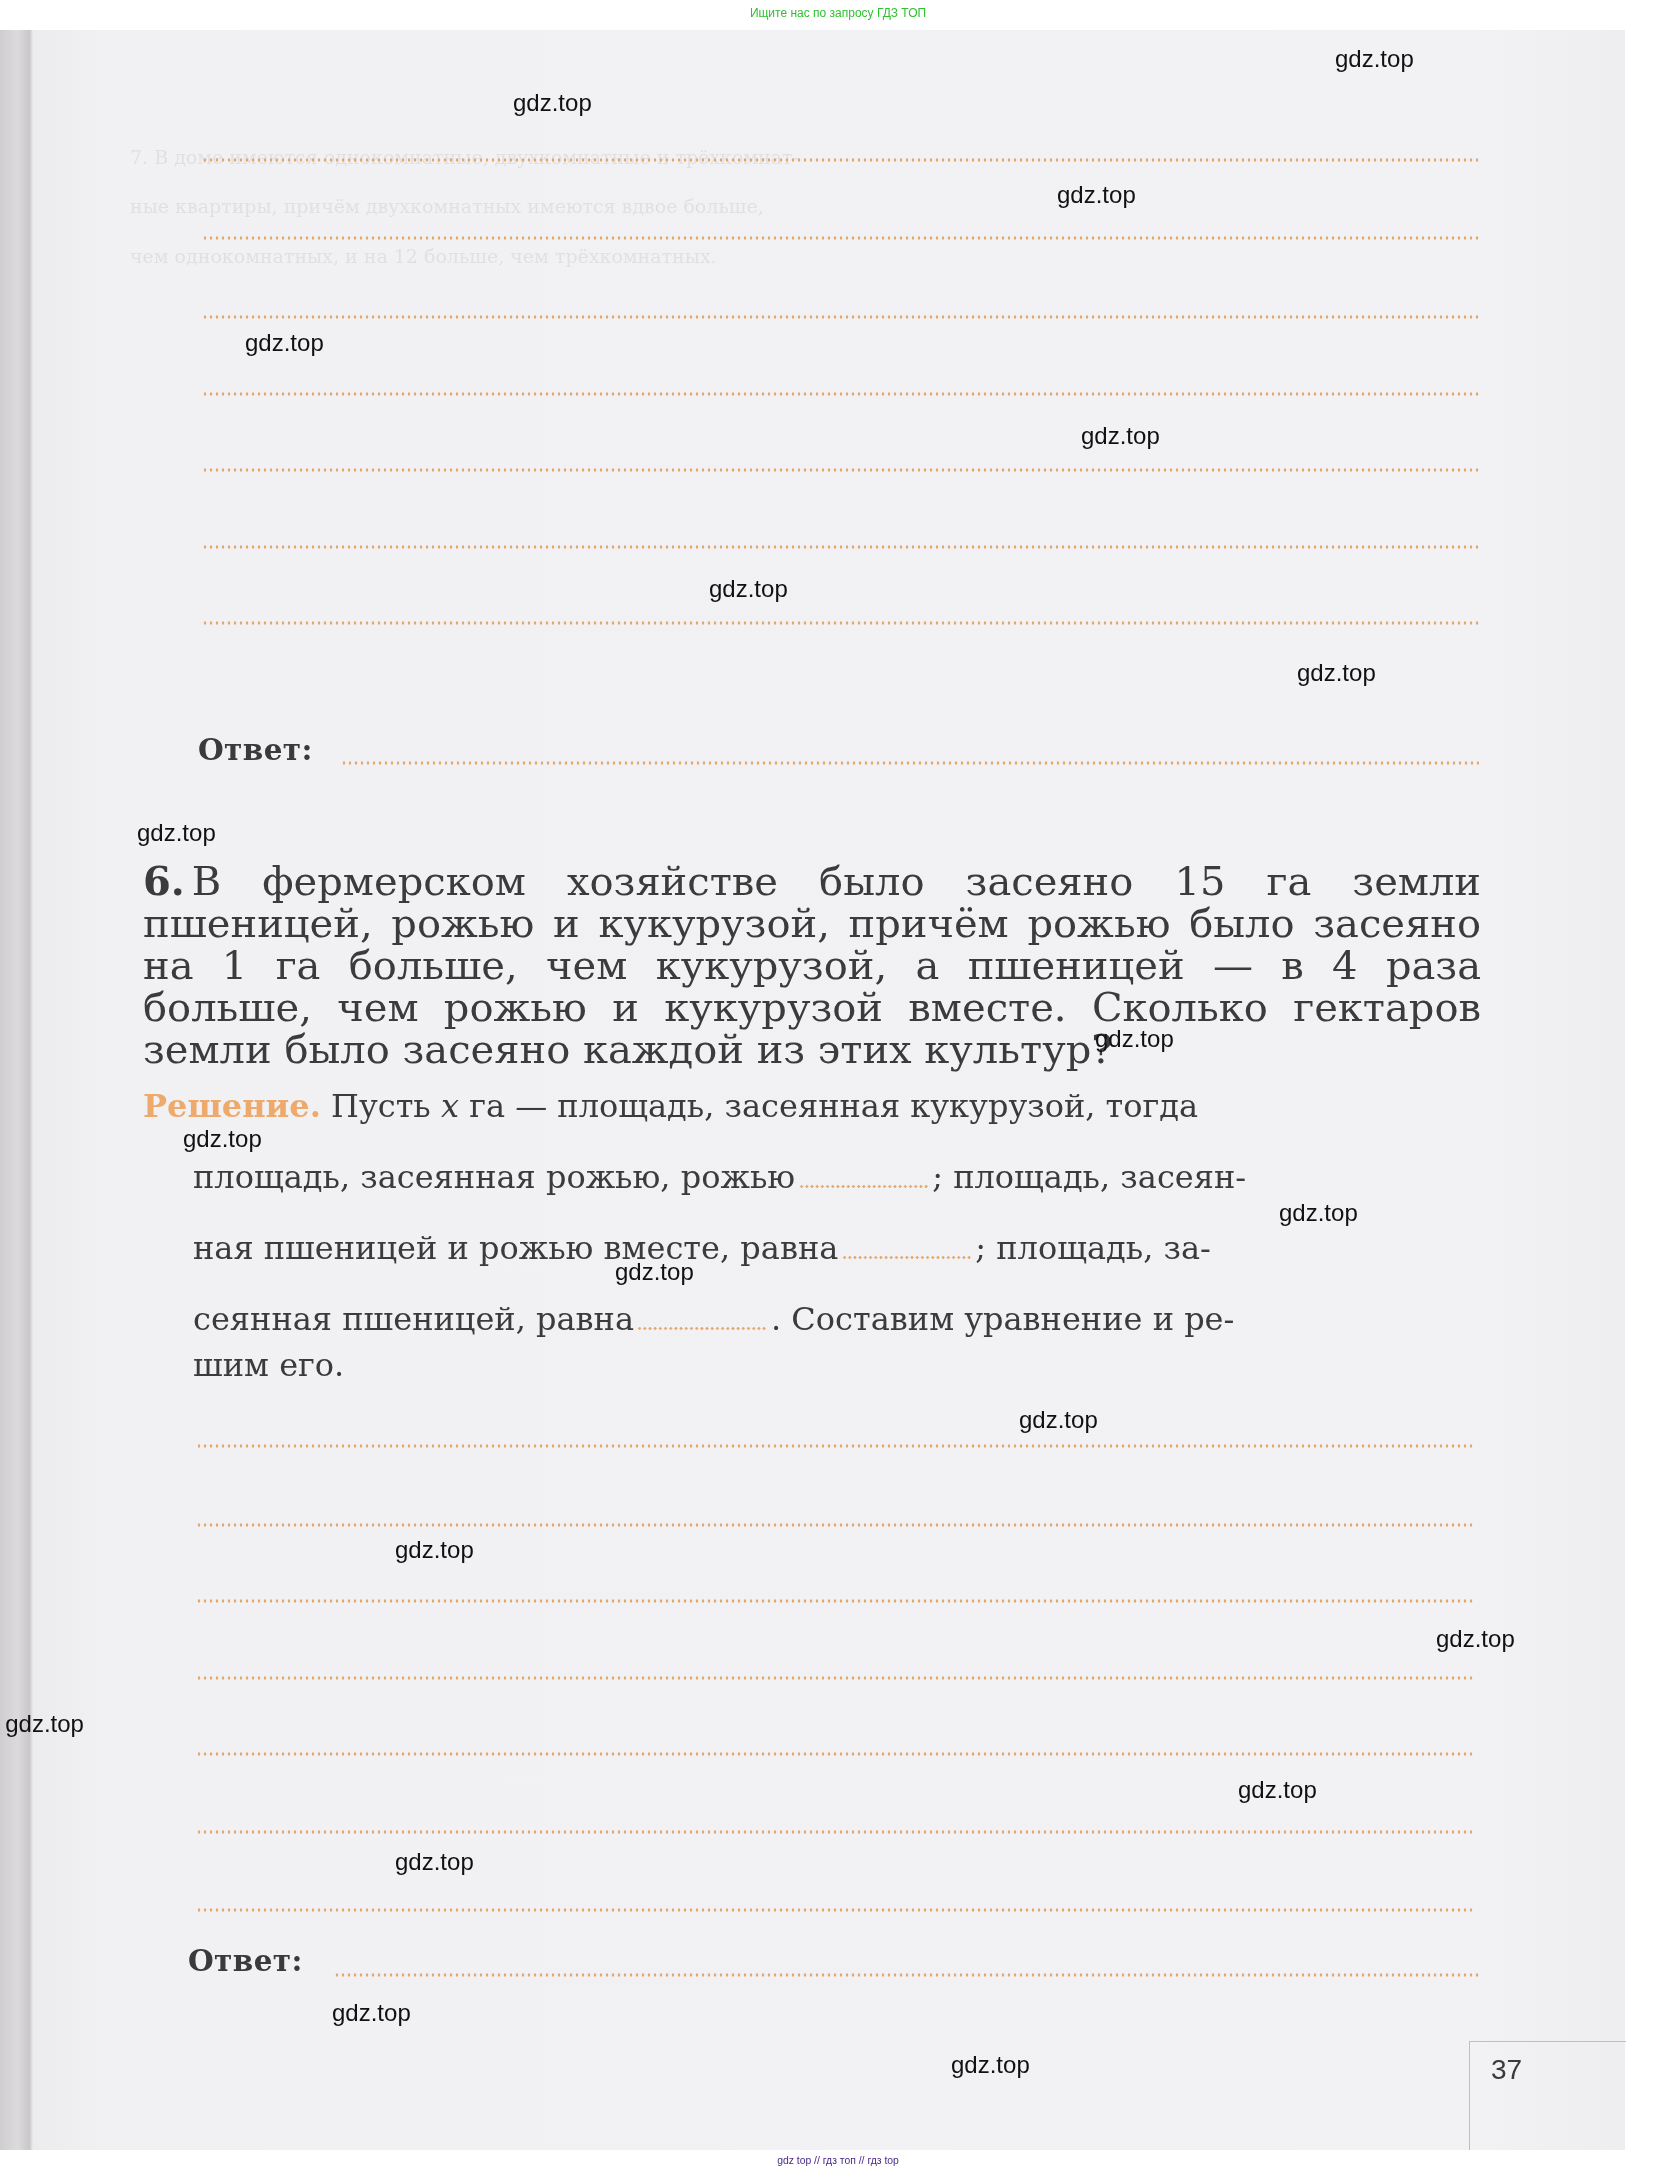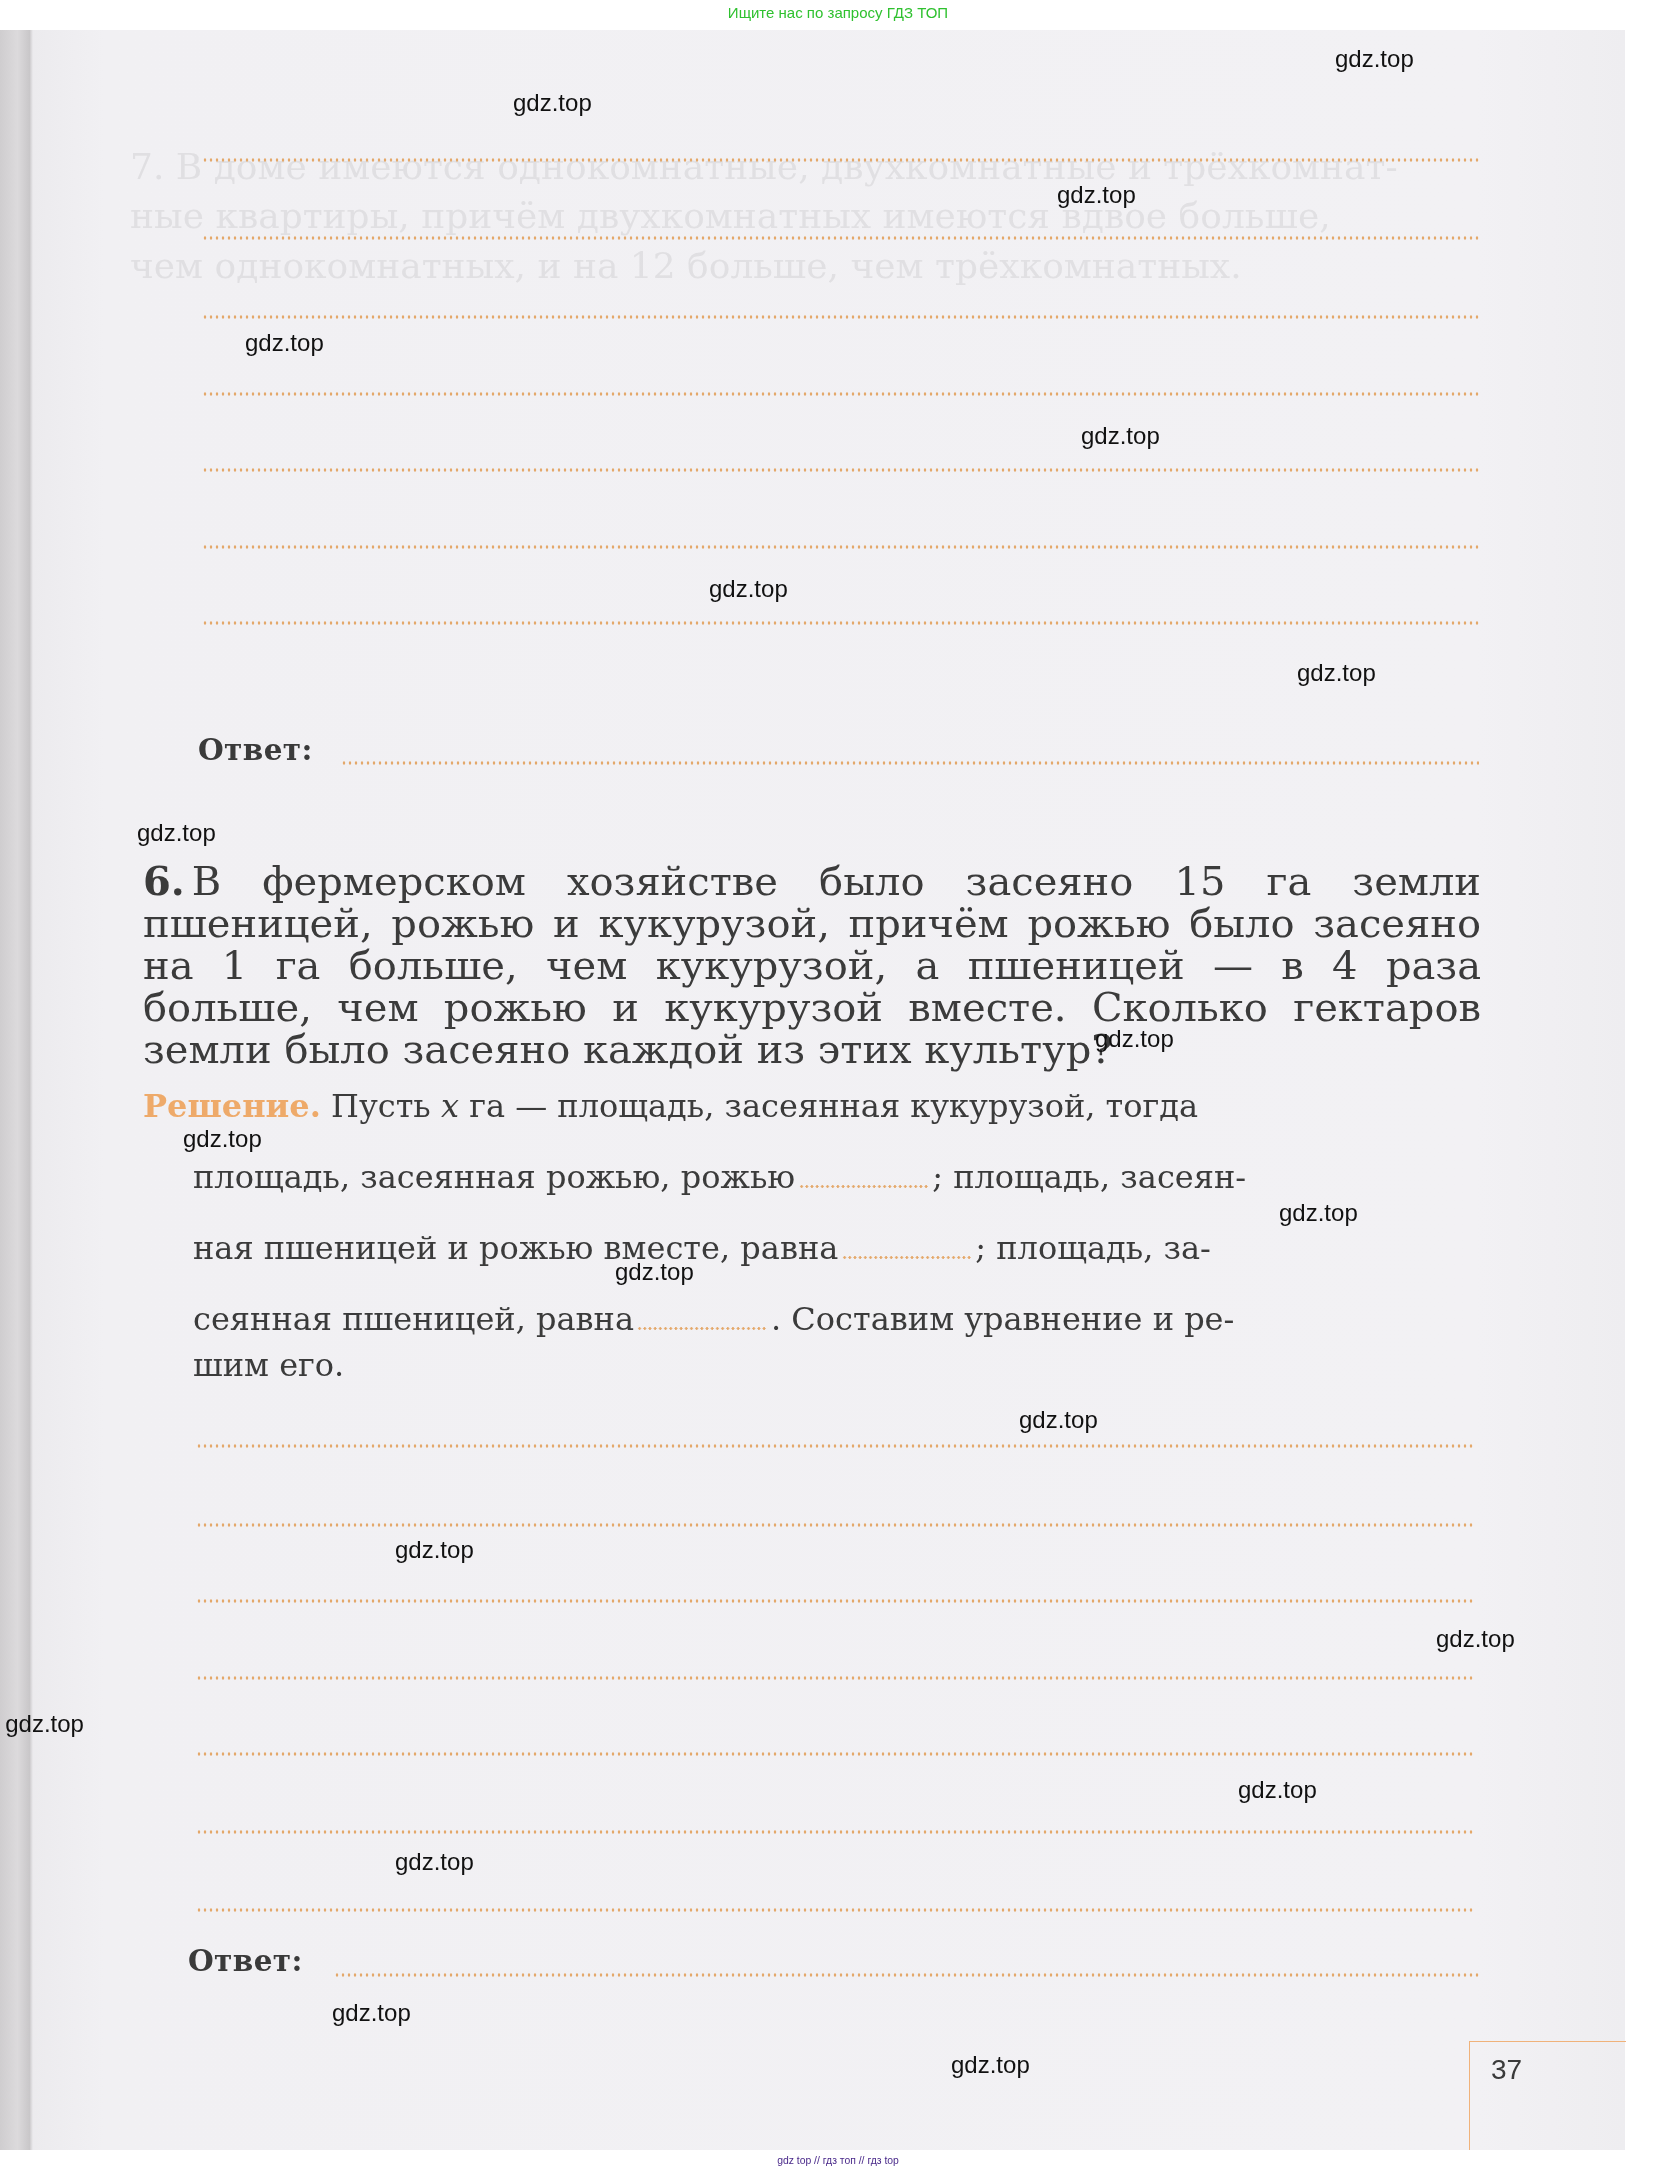--- a/index.html
+++ b/index.html
@@ -4,21 +4,21 @@
 <style>
   html, body { margin:0; padding:0; }
   body {
     width:1676px; height:2175px; position:relative; overflow:hidden;
     background:#ffffff;
     font-family:"DejaVu Serif", serif;
   }
   .top-banner {
     position:absolute; left:0; top:0; width:1676px; height:29.5px;
     background:#ffffff; text-align:center;
-    font-family:"Liberation Sans", sans-serif; font-size:15px; line-height:26px;
+    font-family:"Liberation Sans", sans-serif; font-size:12px; line-height:26px;
     color:#2fc12f;
   }
   .page {
     position:absolute; left:0; top:29.5px; width:1625px; height:2120px;
     background:linear-gradient(90deg, #cfcdcf 0px, #dcdadc 17.4px, #c9c7c9 29.5px, #ecebee 33px, #f1f0f3 104px, #f2f1f4 1477px, #eeedf0 1625px);
   }
   .bottom-banner {
     position:absolute; left:0; top:2150px; width:1676px; height:25px; background:#ffffff;
     text-align:center; font-family:"Liberation Sans", sans-serif; font-size:10.4px; line-height:22.6px;
     color:#4a2a8a;
@@ -54,21 +54,21 @@
   }
   .page-num-box {
     position:absolute; left:1469px; top:2041px; width:156px; height:110px;
     border-left:1.7px solid #f0b27a; border-top:1.7px solid #f0b27a;
   }
   .page-num {
     position:absolute; left:21px; top:12px; font-family:"Liberation Sans", sans-serif;
     font-size:28px; color:#3a3a3a;
   }
   .ghost {
-    position:absolute; font-family:"DejaVu Serif", serif; font-size:36px; color:rgba(80,80,80,0.10);
+    position:absolute; font-family:"DejaVu Serif", serif; font-size:19px; color:rgba(80,80,80,0.10);
     white-space:nowrap;
     text-align:center;
   }
 </style>
 </head>
 <body>
 
 <div class="top-banner">
   <span>Ищите нас по запросу ГДЗ ТОП</span>
 </div>

